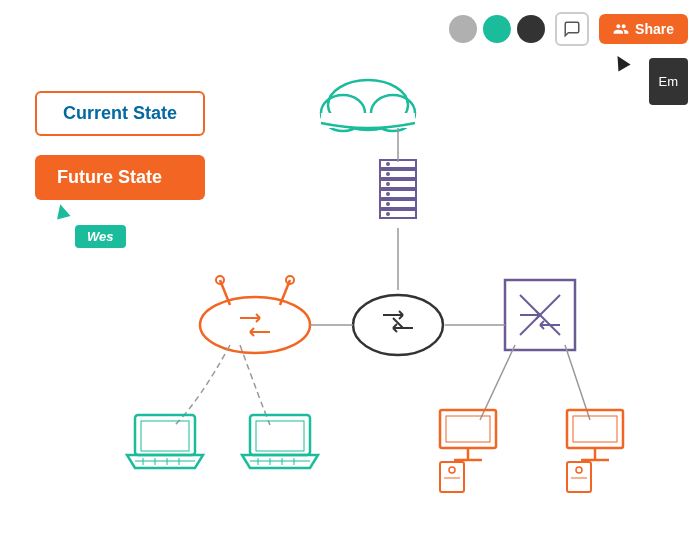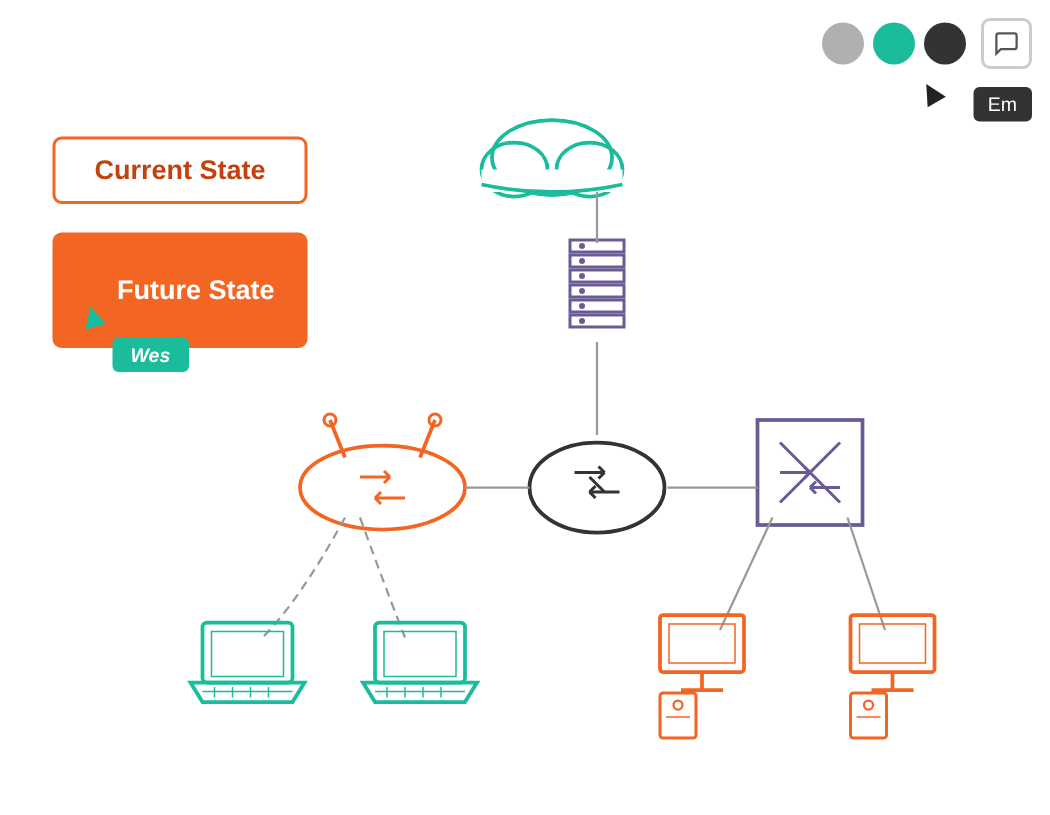--- a/index.html
+++ b/index.html
@@ -64,21 +64,21 @@
       gap: 6px;
     }
 
     
     .avatar-tooltip {
       position: absolute;
       top: 58px;
       right: 12px;
       background: #333;
       color: white;
-      padding: 4px 10px;
+      padding: 16px 10px;
       border-radius: 4px;
       font-size: 13px;
       font-weight: 500;
     }
 
     
     .cursor-share {
       position: absolute;
       top: 55px;
       right: 72px;
@@ -90,44 +90,44 @@
       transform: rotate(-30deg);
     }
 
     
     .current-state-btn {
       position: absolute;
       top: 91px;
       left: 35px;
       border: 2.5px solid #f26522;
       background: white;
-      color: #c2410c;
+      color: #0369a1;
       border-radius: 6px;
       padding: 10px 22px;
       font-size: 18px;
       font-weight: 700;
       cursor: pointer;
       width: 170px;
       text-align: center;
     }
 
     .future-state-btn {
       position: absolute;
       top: 155px;
       left: 35px;
       border: none;
       background: #f26522;
       color: white;
       border-radius: 6px;
-      padding: 28px 22px;
+      padding: 12px 22px;
       font-size: 18px;
       font-weight: 700;
       cursor: pointer;
       width: 170px;
-      text-align: right;
+      text-align: left;
     }
 
     
     .cursor-future {
       position: absolute;
       top: 204px;
       left: 55px;
       width: 0;
       height: 0;
       border-left: 7px solid transparent;
@@ -166,20 +166,26 @@
   <div class="color-circles">
     <div class="circle circle-gray"></div>
     <div class="circle circle-teal"></div>
     <div class="circle circle-dark"></div>
   </div>
   <div class="comment-btn">
     <svg width="18" height="18" viewBox="0 0 24 24" fill="none" stroke="#555" stroke-width="2">
       <path d="M21 15a2 2 0 0 1-2 2H7l-4 4V5a2 2 0 0 1 2-2h14a2 2 0 0 1 2 2z"></path>
     </svg>
   </div>
+  <button class="share-btn">
+    <svg width="16" height="16" viewBox="0 0 24 24" fill="white">
+      <path d="M16 11c1.66 0 2.99-1.34 2.99-3S17.66 5 16 5c-1.66 0-3 1.34-3 3s1.34 3 3 3zm-8 0c1.66 0 2.99-1.34 2.99-3S9.66 5 8 5C6.34 5 5 6.34 5 8s1.34 3 3 3zm0 2c-2.33 0-7 1.17-7 3.5V19h14v-2.5c0-2.33-4.67-3.5-7-3.5zm8 0c-.29 0-.62.02-.97.05 1.16.84 1.97 1.97 1.97 3.45V19h6v-2.5c0-2.33-4.67-3.5-7-3.5z"></path>
+    </svg>
+    <span>Share</span>
+  </button>
 </div>
 
 <div class="avatar-tooltip">
   <span>Em</span>
 </div>
 
 <div class="cursor-share"></div>
 
 <button class="current-state-btn">
   <span>Current State</span>

